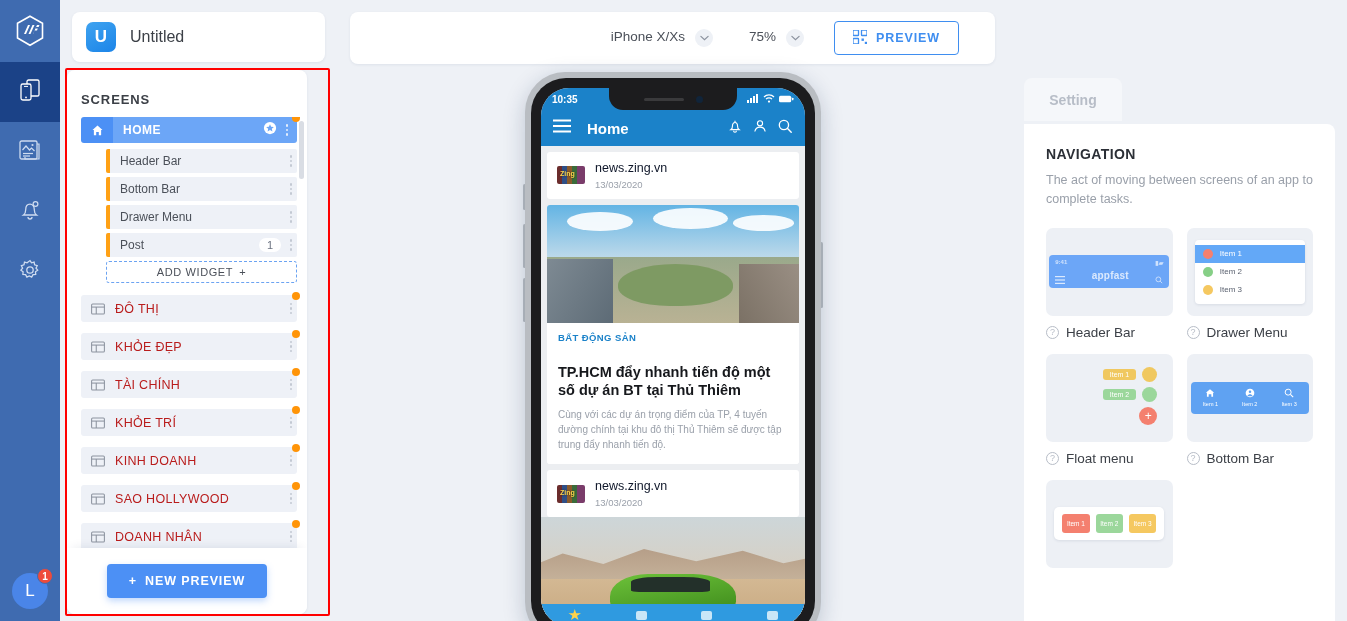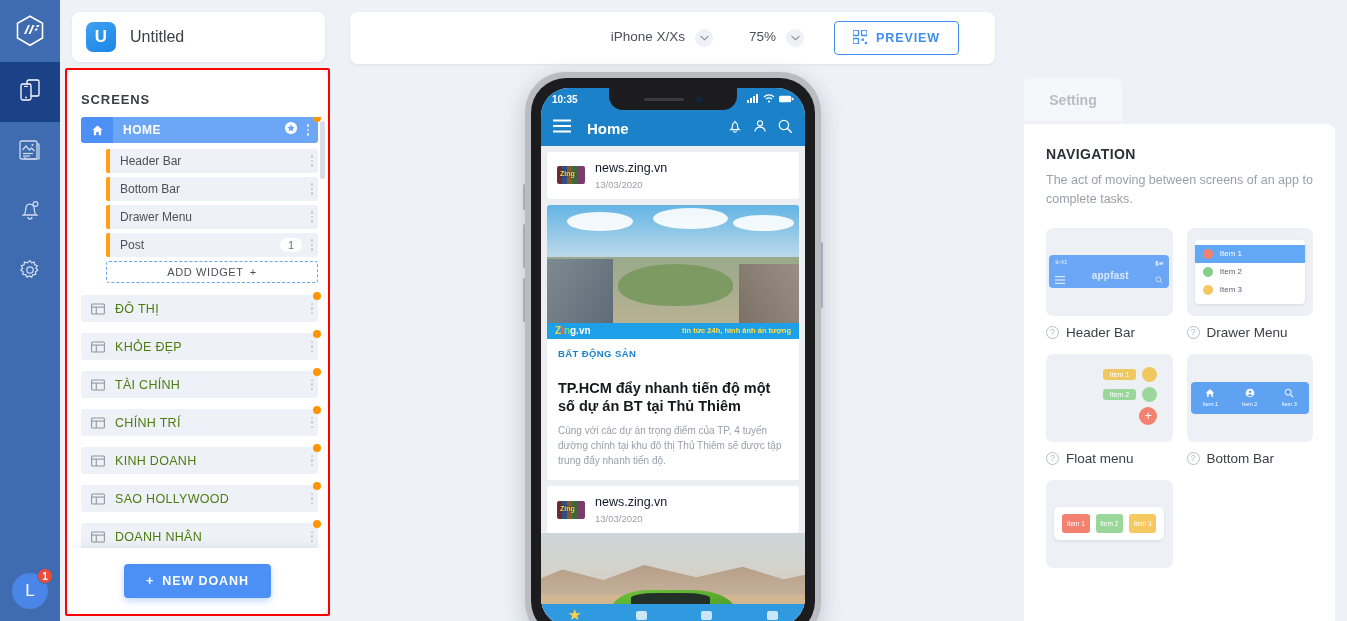--- a/index.html
+++ b/index.html
@@ -68,21 +68,21 @@
   .project-title { font-size: 16px; color: #3c4047; }
 
   .screens-outline {
     position: absolute;
     left: 5px; top: 68px; width: 265px; height: 548px;
     border: 2px solid #ff0000; border-radius: 2px;
     pointer-events: none; z-index: 20;
   }
   .screens-card {
     position: absolute; left: 7px; top: 70px;
-    width: 261px; height: 544px;
+    width: 240px; height: 544px;
     background: #fff; border-radius: 8px;
     box-shadow: 0 1px 3px rgba(20,40,80,.07);
     display: flex; flex-direction: column;
     overflow: hidden;
   }
   .screens-head {
     font-size: 13px; letter-spacing: .9px; font-weight: 700;
     color: #3c4047; padding: 22px 0 10px 14px;
   }
   .screens-scroll {
@@ -138,21 +138,21 @@
     margin-bottom: 12px; cursor: pointer;
   }
 
   .row-screen {
     position: relative; height: 27px; display: flex; align-items: center;
     background: #eef1f7; border-radius: 3px; margin-bottom: 11px; cursor: pointer;
   }
   .row-screen .sicon {
     width: 34px; display: flex; align-items: center; justify-content: center;
   }
-  .row-screen .slbl { flex: 1; font-size: 12.5px; color: #4d7c0f; letter-spacing: .3px; }
+  .row-screen .slbl { flex: 1; font-size: 12.5px; color: #b91c1c; letter-spacing: .3px; }
 
   .screens-foot {
     height: 66px; display: flex; align-items: center; justify-content: center;
     background: #fff; position: relative; z-index: 5;
     box-shadow: 0 -6px 10px -6px rgba(20,40,80,.10);
   }
   .new-screen-btn {
     background: #4c90f5; color: #fff; border: none; border-radius: 4px;
     height: 34px; padding: 0 22px; font-size: 12.5px; font-weight: 700;
     letter-spacing: .9px; display: flex; align-items: center; gap: 8px;
@@ -537,21 +537,21 @@
           <span class="dot-orange"></span>
         </div>
         <div class="row-screen">
           <span class="sicon">
             <svg width="14" height="12" viewBox="0 0 16 13">
                 <rect x="0.7" y="0.7" width="14.6" height="11.6" rx="1.2" fill="none" stroke="#8c939f" stroke-width="1.2"></rect>
                 <line x1="0.7" y1="4.3" x2="15.3" y2="4.3" stroke="#8c939f" stroke-width="1.2"></line>
                 <line x1="6" y1="4.3" x2="6" y2="12.3" stroke="#8c939f" stroke-width="1.2"></line>
               </svg>
           </span>
-          <span class="slbl">CHÍNH TRÍ</span>
+          <span class="slbl">KHỎE TRÍ</span>
           <span class="kebab">
               <i></i>
               <i></i>
               <i></i>
             </span>
           <span class="dot-orange"></span>
         </div>
         <div class="row-screen">
           <span class="sicon">
             <svg width="14" height="12" viewBox="0 0 16 13">
@@ -598,21 +598,21 @@
               <i></i>
               <i></i>
             </span>
           <span class="dot-orange"></span>
         </div>
       </div>
 
       <div class="screens-foot">
         <button class="new-screen-btn">
           <span>+</span>
-          <span>NEW DOANH</span>
+          <span>NEW PREVIEW</span>
         </button>
       </div>
     </div>
 
     <div class="screens-outline"></div>
   </div>
 
   <div class="center">
 
     <div class="toolbar">
@@ -736,26 +736,20 @@
                 <div class="hero">
                   <div class="sky"></div>
                   <div class="cloud" style="left:8%;top:6%;width:26%;height:16%"></div>
                   <div class="cloud" style="left:42%;top:3%;width:30%;height:18%"></div>
                   <div class="cloud" style="left:74%;top:9%;width:24%;height:13%"></div>
                   <div class="water"></div>
                   <div class="island"></div>
                   <div class="cityL"></div>
                   <div class="cityR"></div>
                 </div>
-                <div class="zing-bar">
-                  <span class="zing-logo">
-                    <span>Z</span><span>i</span><span>n</span><span>g</span><span>.vn</span>
-                  </span>
-                  <span class="zing-tag">tin tức 24h, hình ảnh ấn tượng</span>
-                </div>
                 <div class="art-body">
                   <div class="art-cat">BẤT ĐỘNG SẢN</div>
                   <div class="art-title">TP.HCM đẩy nhanh tiến độ một số dự án BT tại Thủ Thiêm</div>
                   <div class="art-desc">Cùng với các dự án trọng điểm của TP, 4 tuyến đường chính tại khu đô thị Thủ Thiêm sẽ được tập trung đẩy nhanh tiến độ.</div>
                 </div>
               </div>
 
               <div class="post-card" style="margin-top:6px">
                 <div class="post-head">
                   <span class="post-logo"></span>

